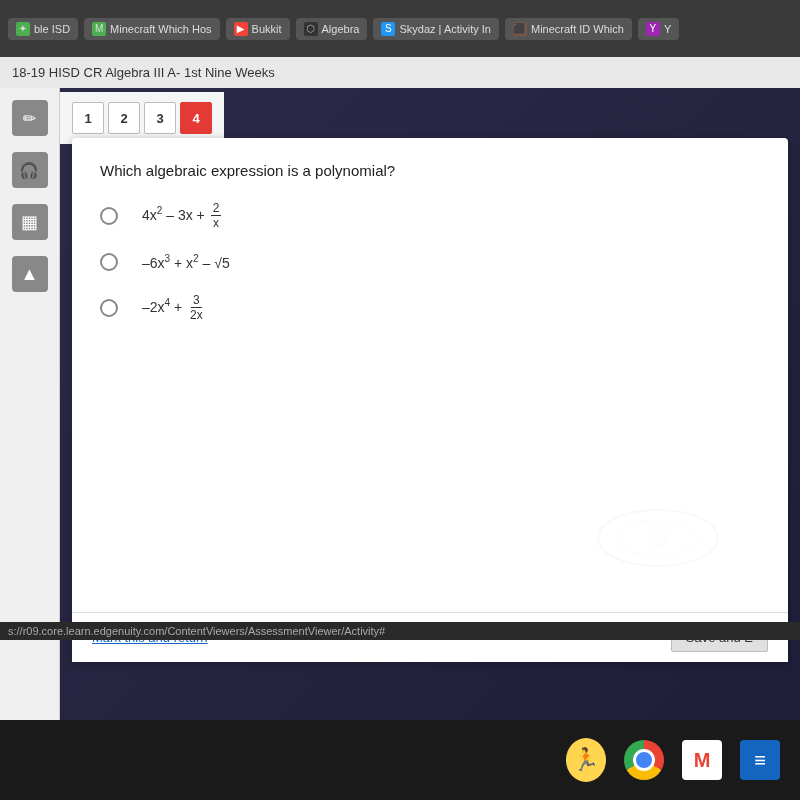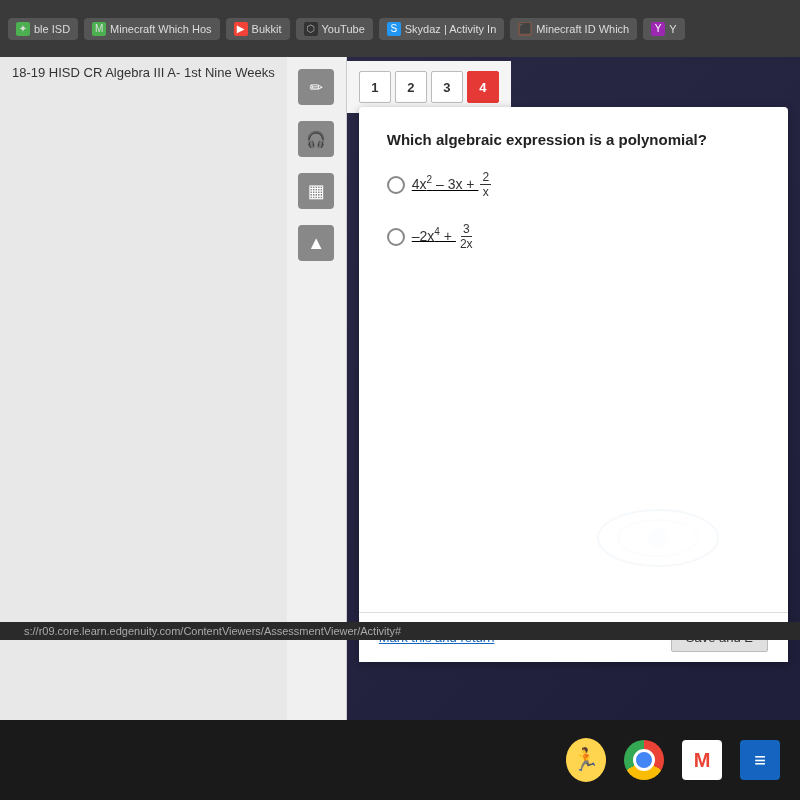--- a/index.html
+++ b/index.html
@@ -54,21 +54,21 @@
     .tab-icon.brown { background: #795548; color: white; }
     .tab-icon.purple { background: #9c27b0; color: white; }
 
     
     .screen-area {
       width: 100%;
       height: calc(800px - 57px - 80px);
       background: linear-gradient(135deg, #2c2c4a 0%, #1e1e3a 100%);
       position: relative;
       display: flex;
-      flex-direction: row;
+      flex-direction: column;
     }
 
     
     .page-title-bar {
       background: #e8e8e8;
       padding: 8px 12px;
       font-size: 13px;
       color: #333;
       font-weight: 500;
     }
@@ -149,30 +149,29 @@
       left: 0;
       right: 0;
       bottom: 50px;
       box-shadow: 0 2px 8px rgba(0,0,0,0.3);
     }
 
     .question-text {
       font-size: 15px;
       color: #222;
       margin-bottom: 22px;
-      font-weight: 700;
+      font-weight: 400;
     }
 
     .answer-option {
       display: flex;
       align-items: center;
-      gap: 7px;
+      gap: 24px;
       margin-bottom: 22px;
       cursor: pointer;
-      text-decoration: underline;
     }
 
     .radio-circle {
       width: 18px;
       height: 18px;
       border: 2px solid #888;
       border-radius: 50%;
       flex-shrink: 0;
       background: white;
     }
@@ -246,21 +245,21 @@
 
     
     .url-bar {
       position: absolute;
       bottom: 80px;
       left: 0;
       right: 0;
       background: #2a2a2a;
       color: #aaa;
       font-size: 11px;
-      padding: 3px 24px;
+      padding: 3px 8px;
     }
 
     
     .stickman-icon {
       font-size: 28px;
       color: #333;
       background: #ffd54f;
       border-radius: 50%;
       width: 44px;
       height: 44px;
@@ -324,21 +323,21 @@
   <div class="tab-item">
     <span class="tab-icon green">M</span>
     <span>Minecraft Which Hos</span>
   </div>
   <div class="tab-item">
     <span class="tab-icon red">▶</span>
     <span>Bukkit</span>
   </div>
   <div class="tab-item">
     <span class="tab-icon dark">⬡</span>
-    <span>YouTube</span>
+    <span>Algebra</span>
   </div>
   <div class="tab-item">
     <span class="tab-icon blue">S</span>
     <span>Skydaz | Activity In</span>
   </div>
   <div class="tab-item">
     <span class="tab-icon brown">⬛</span>
     <span>Minecraft ID Which</span>
   </div>
   <div class="tab-item">
@@ -376,20 +375,26 @@
       <div class="answer-option">
         <div class="radio-circle"></div>
         <span class="option-text">
           4x<sup>2</sup> – 3x + <span class="fraction">
               <span class="num">2</span>
               <span class="den">x</span>
             </span>
         </span>
       </div>
 
+      <div class="answer-option">
+        <div class="radio-circle"></div>
+        <span class="option-text">
+          –6x<sup>3</sup> + x<sup>2</sup> – √5
+        </span>
+      </div>
 
 
       <div class="answer-option">
         <div class="radio-circle"></div>
         <span class="option-text">
           –2x<sup>4</sup> + <span class="fraction">
               <span class="num">3</span>
               <span class="den">2x</span>
             </span>
         </span>

